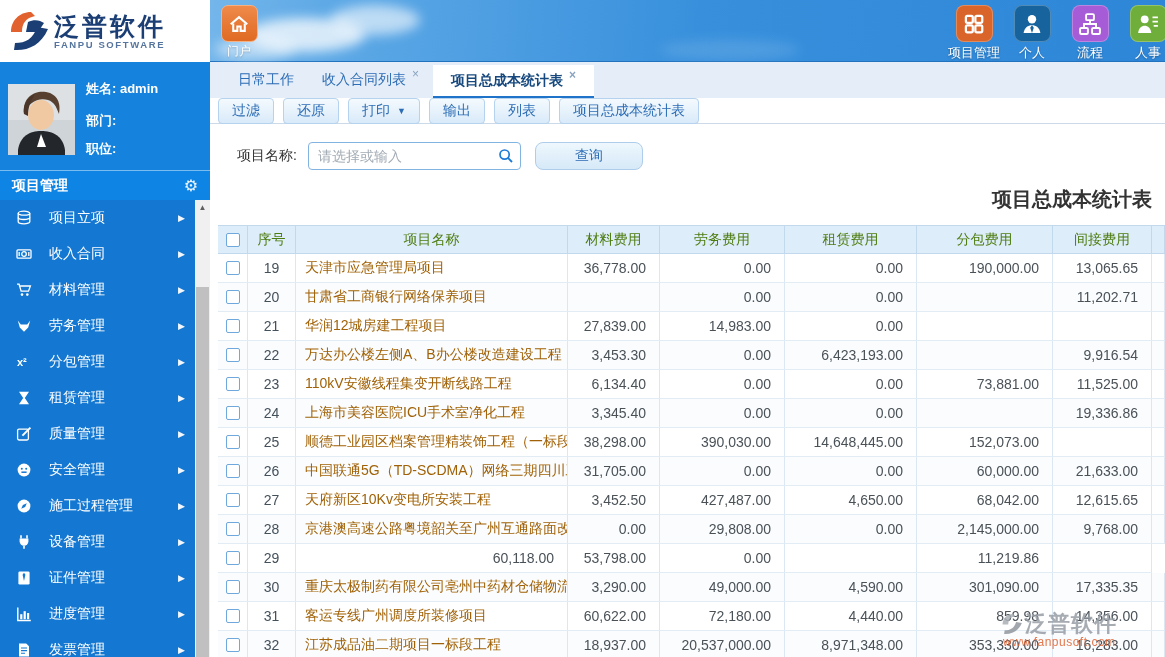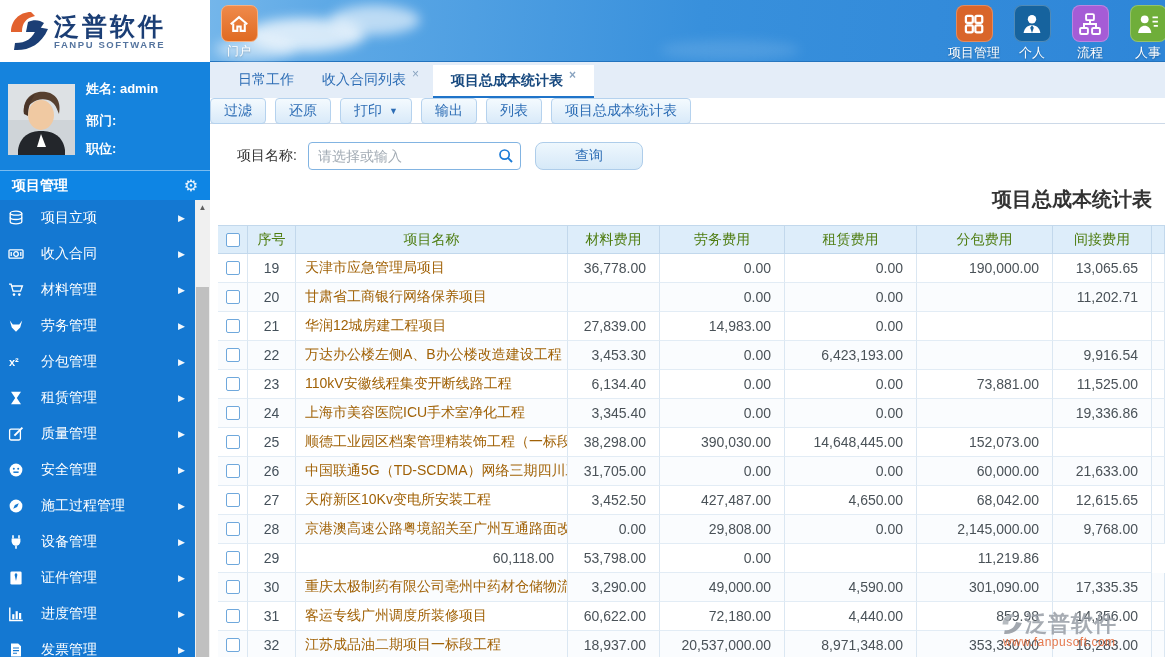--- a/index.html
+++ b/index.html
@@ -35,36 +35,36 @@
   .sidebar { position:absolute; left:0; top:62px; width:210px; height:595px; background:#1478d2; }
   .profile { position:absolute; left:0; top:0; width:210px; height:108px; background:#1583dd; }
   .avatar { position:absolute; left:8px; top:22px; width:67px; height:71px; overflow:hidden; }
   .ptxt { position:absolute; left:86px; color:#fff; font-size:13px; font-weight:bold; }
   .pt1 { top:18px; } .pt2 { top:50px; } .pt3 { top:78px; }
   .modhdr { position:absolute; left:0; top:108px; width:210px; height:30px; background:#0e85e4;
     border-top:1px solid rgba(255,255,255,.45); display:flex; align-items:center; padding:0 12px; }
   .modhdr .mtitle { color:#fff; font-size:14px; font-weight:bold; flex:1; }
   .modhdr .gear { color:#eaf4fd; font-size:16px; cursor:pointer; line-height:1; }
   .menu { position:absolute; left:0; top:138px; width:195px; height:457px; overflow:hidden; }
-  .mitem { height:36px; display:flex; align-items:center; padding:0 10px 0 8px; cursor:pointer; color:#fff; }
+  .mitem { height:36px; display:flex; align-items:center; padding:0 10px 0 16px; cursor:pointer; color:#fff; }
   .mitem .micon { width:18px; height:16px; flex:0 0 18px; margin-right:15px; }
   .mitem .micon svg { width:16px; height:16px; fill:none; stroke:#fff; stroke-width:1.3; }
   .mitem .mlbl { flex:1; font-size:14px; }
   .mitem .arr { font-size:9px; color:#fff; opacity:.95; }
   .sbar { position:absolute; right:0; top:138px; width:15px; height:457px; background:#f0f0f0; }
   .sbar .sup { height:15px; text-align:center; font-size:8px; color:#606060; line-height:15px; cursor:pointer; }
   .sbar .sthumb { position:absolute; left:1px; top:87px; width:13px; height:370px; background:#c0c0c0; cursor:pointer; }
 
   
   .main { position:absolute; left:210px; top:62px; width:955px; height:595px; background:#fff; }
   .tabbar { position:absolute; left:0; top:0; width:955px; height:36px; background:#e4edf8; display:flex; align-items:stretch; padding-left:14px; }
   .tab { display:flex; align-items:center; padding:0 14px; font-size:14px; color:#2d6db5; cursor:pointer; position:relative; }
   .tab .x { font-size:12px; color:#8aa4c0; margin:-12px 0 0 6px; cursor:pointer; }
   .tab.active { background:#fff; color:#17497f; font-weight:bold; border-bottom:2px solid #1f74c9; margin-top:3px; padding:0 18px; }
-  .toolbar { position:absolute; left:0; top:36px; width:955px; height:26px; background:#fff; display:flex; align-items:center; border-bottom:1px solid #ccd9e8; }
+  .toolbar { position:absolute; left:0; top:36px; width:955px; height:26px; background:#fff; display:flex; align-items:center; padding-left:8px; border-bottom:1px solid #ccd9e8; }
   .tbtn { margin-right:9px; height:26px; padding:0 13px; font-size:14px; color:#2d6db5;
     background:linear-gradient(#f4fafe,#d9eaf9); border:1px solid #b5d2ee; border-radius:4px;
     display:flex; align-items:center; cursor:pointer; white-space:nowrap; }
   .tbtn .caret { font-size:9px; margin-left:7px; color:#2d6db5; }
   .filterrow { position:absolute; left:0; top:70px; width:955px; height:48px; background:#fff; display:flex; align-items:center; }
   .flabel { margin-left:27px; font-size:14px; color:#333; }
   .fsearch { position:relative; margin-left:11px; }
   .fsearch input { width:213px; height:28px; border:1px solid #82b4e2; border-radius:4px; padding:0 30px 0 9px; font-size:14px; color:#333; outline:none; font-family:inherit; }
   .fsearch input::placeholder { color:#a2abb4; }
   .fsearch .sico { position:absolute; right:7px; top:6px; width:16px; height:16px; cursor:pointer; }

